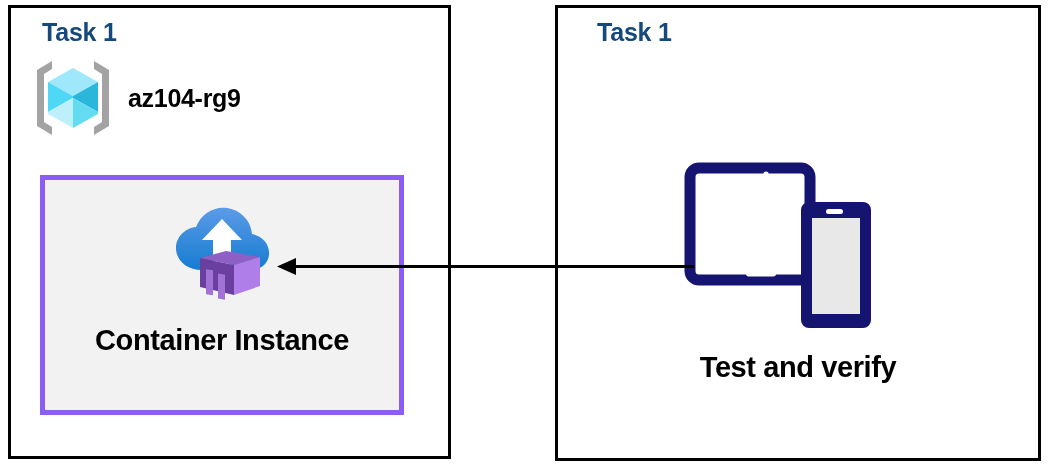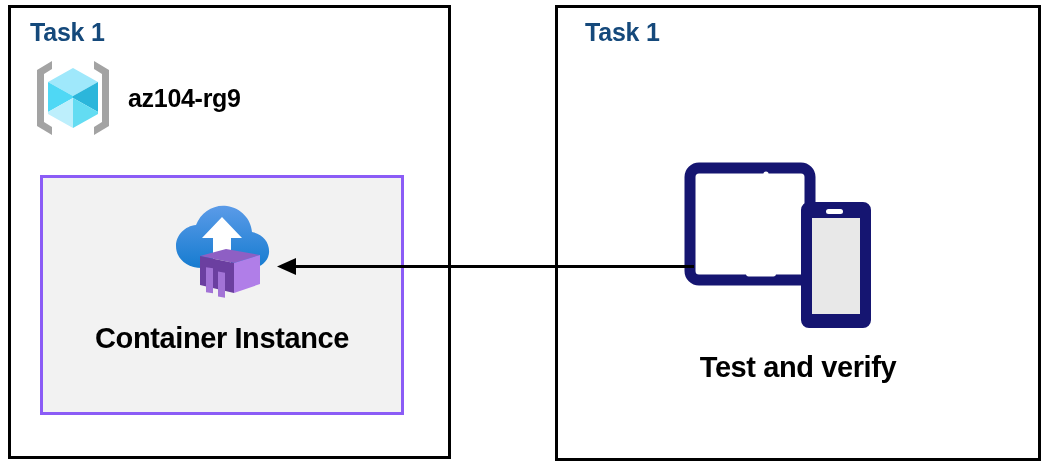--- a/index.html
+++ b/index.html
@@ -28,20 +28,21 @@
   #task1-panel { left: 8px;   top: 5px; width: 443px; height: 454px; }
   #task2-panel { left: 555px; top: 5px; width: 486px; height: 456px; }
 
   .task-title {
     position: absolute;
     font-size: 25px;
     font-weight: bold;
     color: #15497B;
     letter-spacing: -0.2px;
     white-space: nowrap;
+    margin-left: 12px;
   }
   #task1-title { left: 30px;  top: 18px; }
   #task2-title { left: 585px; top: 18px; }
 
   
   #rg-row {
     position: absolute;
     left: 32px;
     top: 58px;
     display: flex;
@@ -58,21 +59,21 @@
   }
 
   
   #container-card {
     position: absolute;
     left: 40px;
     top: 175px;
     width: 364px;
     height: 240px;
     background: #F2F2F2;
-    border: 3px solid #8b5cf6;
+    border: 5px solid #8b5cf6;
     box-sizing: border-box;
     display: flex;
     flex-direction: column;
     align-items: center;
   }
   #aci-icon {
     width: 104px;
     height: 104px;
     display: block;
     margin-top: 18px;

